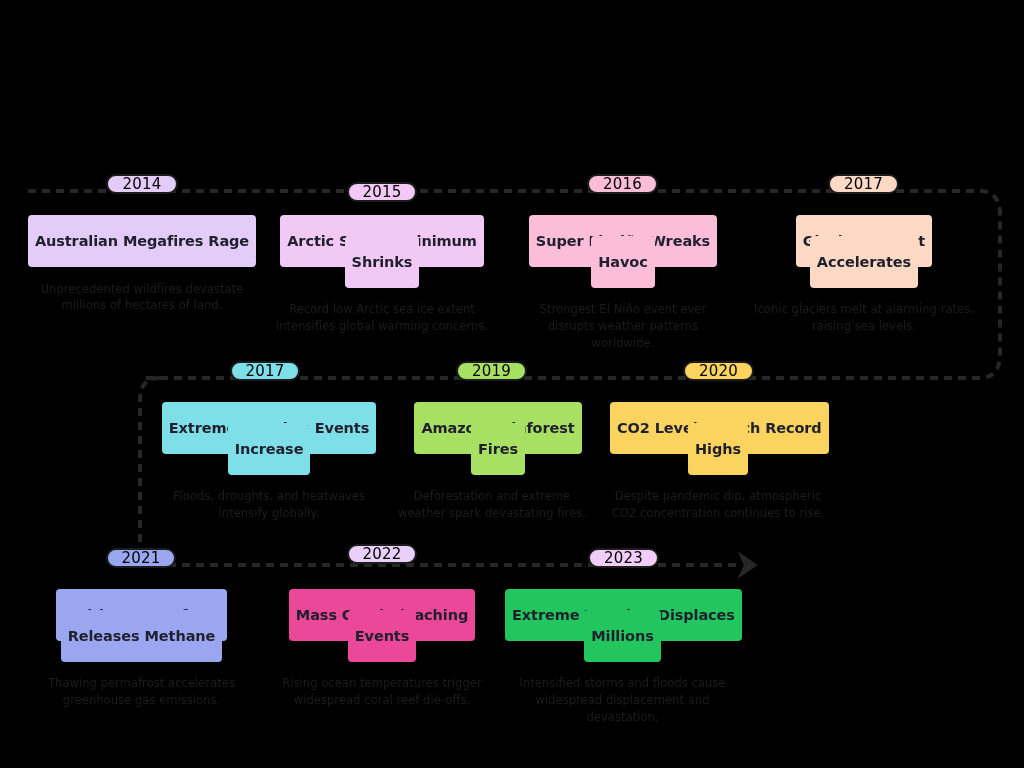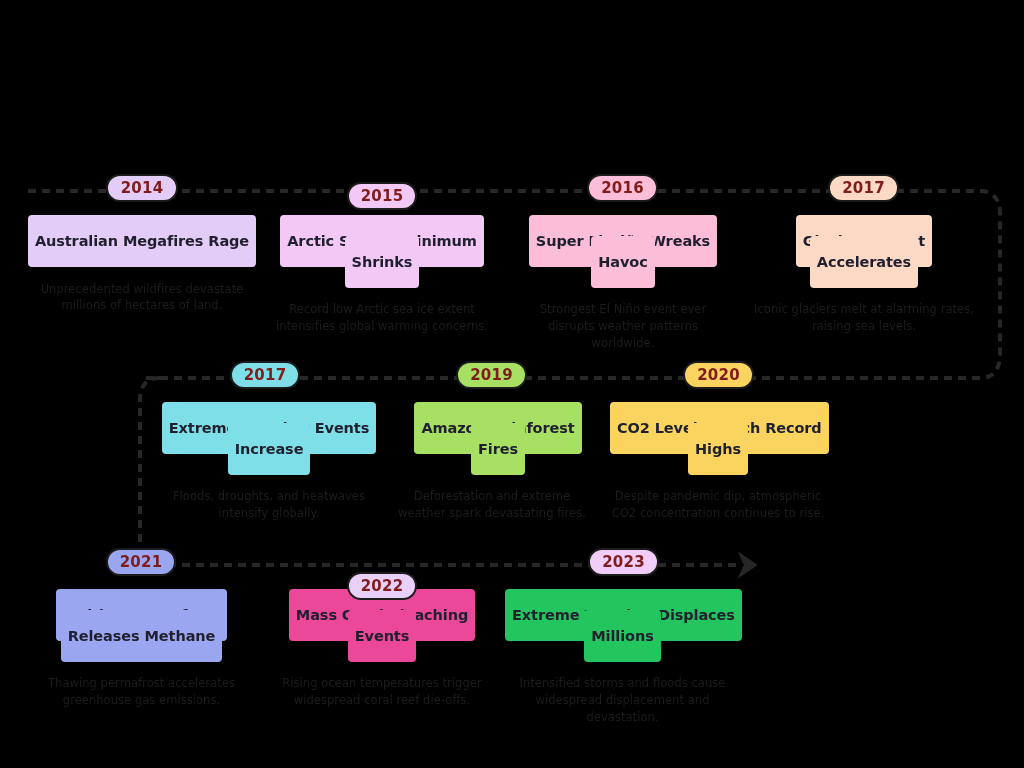--- a/index.html
+++ b/index.html
@@ -10,25 +10,25 @@
     overflow:hidden;
   }
   #canvas { position:relative; width:1024px; height:768px; }
 
   
   #connectors { position:absolute; left:0; top:0; width:1024px; height:768px; }
 
   
   .year-pill {
     position:absolute;
-    height:28px;
+    height:20px;
     border-radius:17px;
     border:2.5px solid #1c1c1c;
     display:flex; align-items:center; justify-content:center;
-    font-size:15px; font-weight:bold; color:#7f1d1d;
+    font-size:15px; font-weight:normal; color:#000000;
     letter-spacing:0.2px;
     z-index:4;
   }
 
   
   .event {
     position:absolute;
     text-align:center;
     z-index:3;
   }
@@ -92,21 +92,21 @@
   </div>
   <div class="year-pill" style="left:456px; top:361px; width:71px; background:#a8e063;">
     <span>2019</span>
   </div>
   <div class="year-pill" style="left:683px; top:361px; width:71px; background:#fbd45f;">
     <span>2020</span>
   </div>
   <div class="year-pill" style="left:106px; top:548px; width:70px; background:#9aa7f0;">
     <span>2021</span>
   </div>
-  <div class="year-pill" style="left:347px; top:572px; width:70px; background:#e8d0f9;">
+  <div class="year-pill" style="left:347px; top:544px; width:70px; background:#e8d0f9;">
     <span>2022</span>
   </div>
   <div class="year-pill" style="left:588px; top:548px; width:71px; background:#f1cef9;">
     <span>2023</span>
   </div>
 
   <div class="event" style="left:22px; top:231px; width:240px;">
     <div class="event-title">
       <span style="background:#e3ccf7;">Australian Megafires Rage</span>
     </div>

